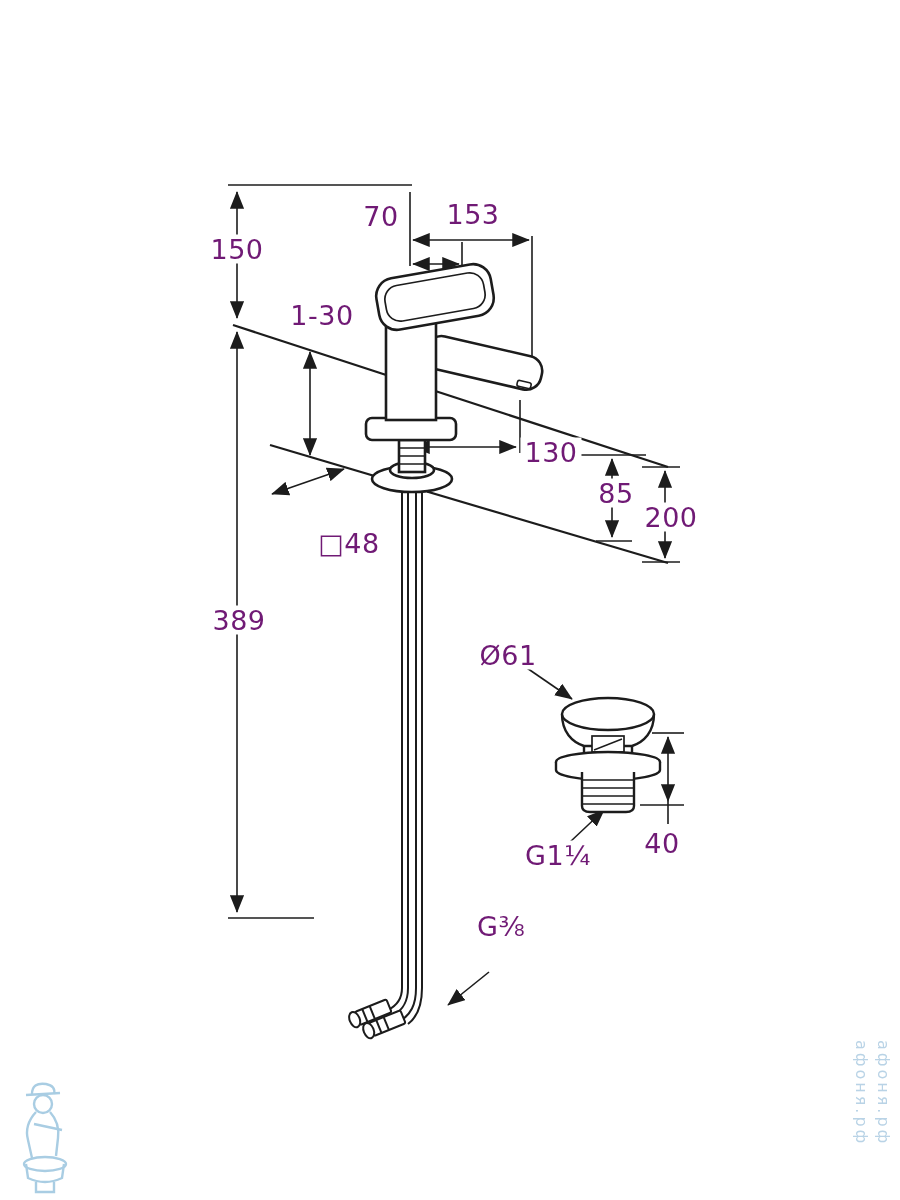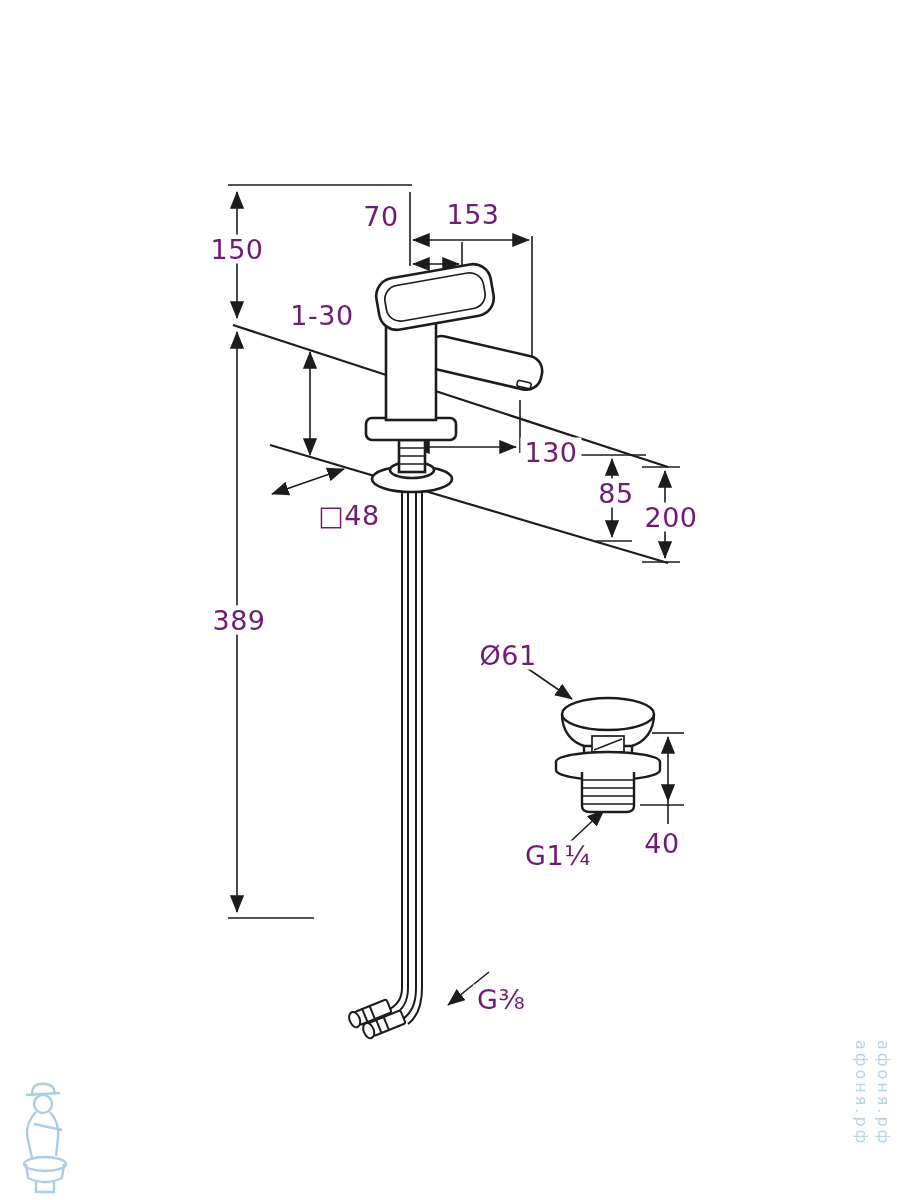--- a/index.html
+++ b/index.html
@@ -150,23 +150,23 @@
     </g>
   </svg>
 
   <span class="dim" style="left:237px;top:249px">150</span>
   <span class="dim" style="left:381px;top:216px">70</span>
   <span class="dim" style="left:473px;top:214px">153</span>
   <span class="dim" style="left:322px;top:315px">1-30</span>
   <span class="dim" style="left:551px;top:452px">130</span>
   <span class="dim" style="left:616px;top:493px">85</span>
   <span class="dim" style="left:671px;top:517px">200</span>
-  <span class="dim" style="left:349px;top:515px">□48</span>
+  <span class="dim" style="left:349px;top:543px">□48</span>
   <span class="dim" style="left:239px;top:620px">389</span>
   <span class="dim" style="left:508px;top:655px">Ø61</span>
   <span class="dim" style="left:662px;top:843px">40</span>
   <span class="dim" style="left:558px;top:855px">G1¼</span>
-  <span class="dim" style="left:501px;top:999px">G⅜</span>
+  <span class="dim" style="left:501px;top:926px">G⅜</span>
 
   <span class="wm" style="left:852px;top:1040px">афоня.рф</span>
   <span class="wm" style="left:874px;top:1040px">афоня.рф</span>
 
 </div>
 
 </body></html>

